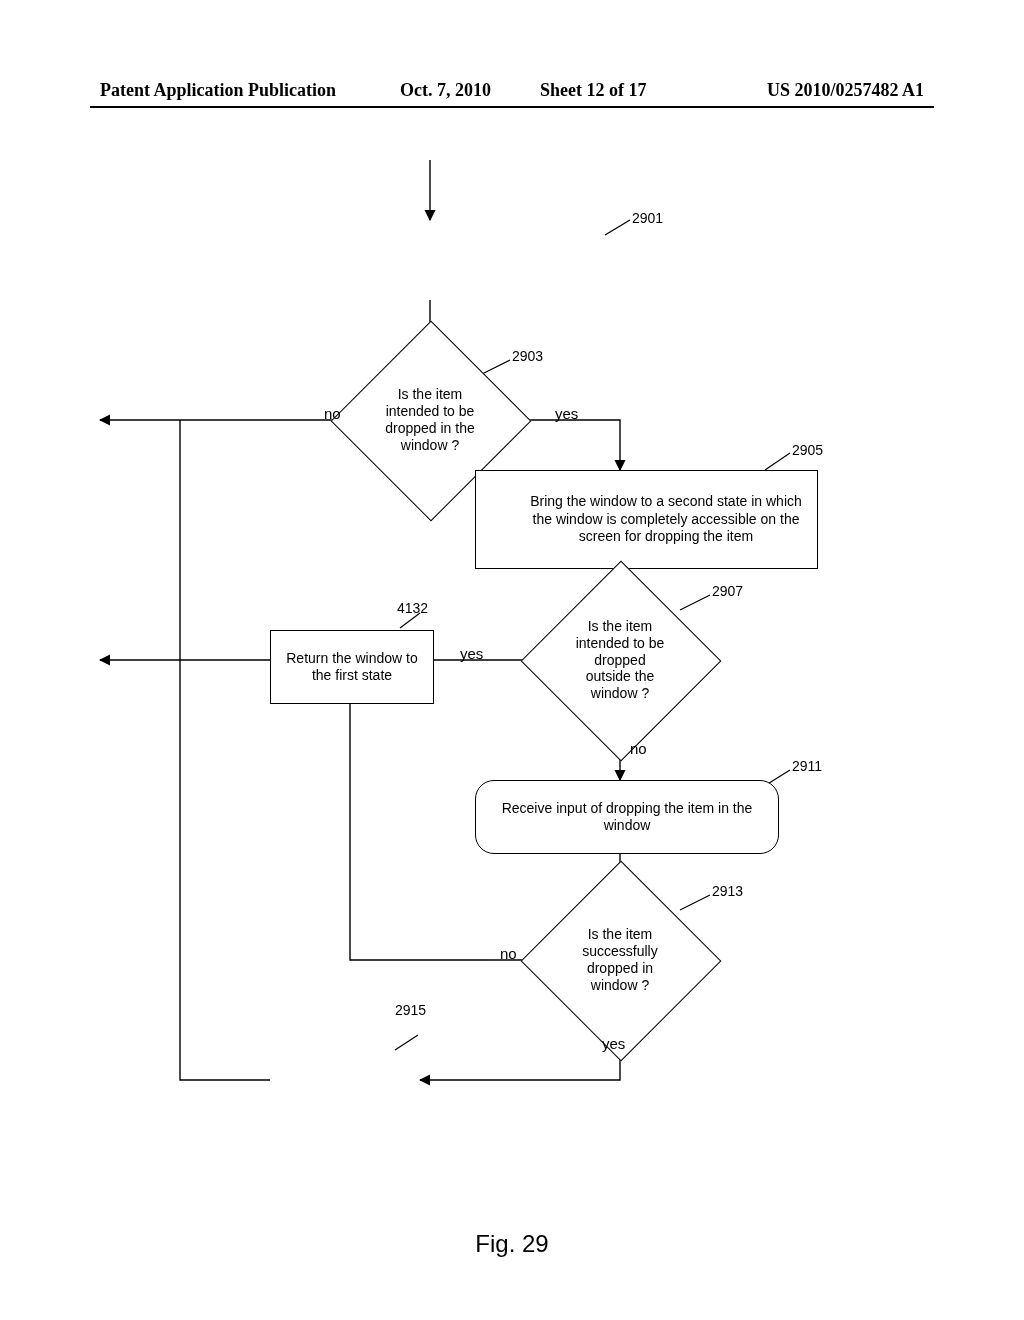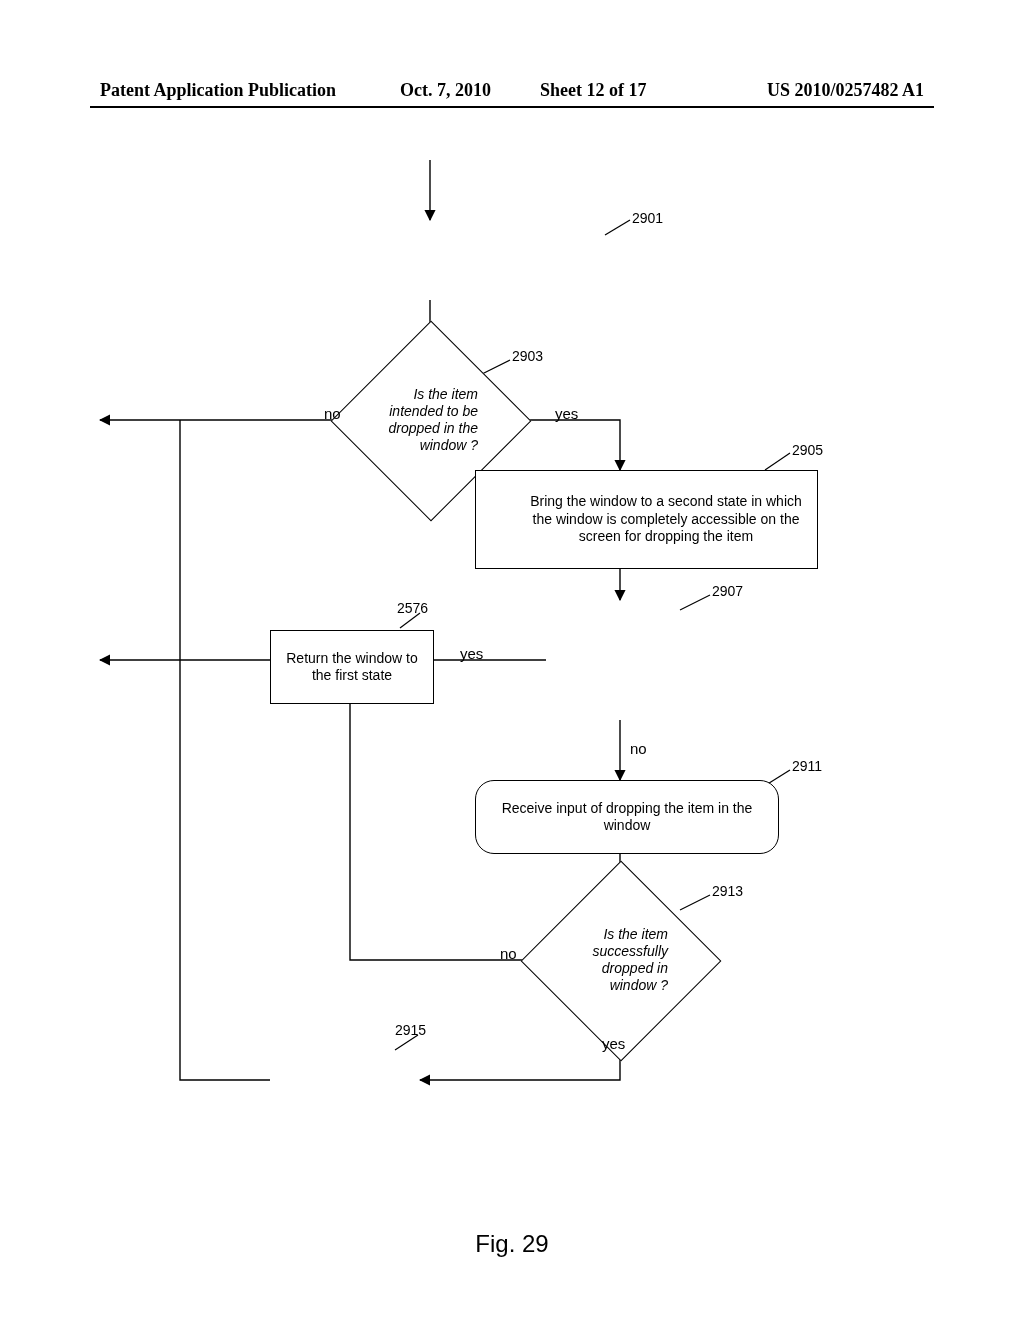--- a/index.html
+++ b/index.html
@@ -11,21 +11,21 @@
   .hdr-right{position:absolute;right:100px;}
   .hdr-rule{position:absolute;top:106px;left:90px;right:90px;height:0;border-top:2px solid #000;}
   .fig{position:absolute;left:0;width:1024px;top:150px;height:1100px;
        font-family:Arial,Helvetica,sans-serif;font-size:14px;color:#000;}
   .box{position:absolute;border:1.5px solid #000;background:#fff;text-align:center;
        display:flex;align-items:center;justify-content:center;padding:6px;line-height:1.25;}
   .diamond{position:absolute;}
   .diamond .shape{width:100%;height:100%;border:1.5px solid #000;transform:rotate(45deg);
        transform-origin:center;background:#fff;}
   .diamond .txt{position:absolute;inset:0;display:flex;align-items:center;justify-content:center;
-       text-align:right;padding:22px;line-height:1.2;font-style:italic;}
+       text-align:center;padding:22px;line-height:1.2;}
   .ref{position:absolute;font-size:14px;}
   .lbl{position:absolute;font-size:15px;}
   .figcap{position:absolute;left:0;right:0;text-align:center;font-family:Arial,sans-serif;
        font-size:24px;top:1230px;}
   
   svg.wires{position:absolute;left:0;top:0;width:1024px;height:1100px;pointer-events:none;}
   svg.wires line,svg.wires polyline{stroke:#000;stroke-width:1.4;fill:none;}
   svg.wires .arrow{marker-end:url(#ah);}
   
   svg.wires .lead{stroke-width:1.2;}
@@ -97,40 +97,44 @@
     </div>
     <div class="ref" style="left:512px;top:198px;">2903</div>
     <div class="lbl" style="left:324px;top:255px;">no</div>
     <div class="lbl" style="left:555px;top:255px;">yes</div>
 
     <div class="box" style="left:475px;top:320px;width:290px;height:85px;padding-left:45px;">
       <span>Bring the window to a second state in which the window is completely accessible on the screen for dropping the item</span>
     </div>
     <div class="ref" style="left:792px;top:292px;">2905</div>
 
+    <div class="diamond" style="left:550px;top:440px;width:140px;height:140px;">
+      <div class="shape"></div>
+      <div class="txt">Is the item intended to be dropped outside the window ?</div>
+    </div>
     <div class="ref" style="left:712px;top:433px;">2907</div>
     <div class="lbl" style="left:460px;top:495px;">yes</div>
     <div class="lbl" style="left:630px;top:590px;">no</div>
 
     <div class="box" style="left:270px;top:480px;width:150px;height:60px;">
       <span>Return the window to the first state</span>
     </div>
-    <div class="ref" style="left:397px;top:450px;">2576</div>
+    <div class="ref" style="left:397px;top:450px;">4132</div>
 
     <div class="box" style="left:475px;top:630px;width:290px;height:60px;border-radius:19px;">
       <span>Receive input of dropping the item in the window</span>
     </div>
     <div class="ref" style="left:792px;top:608px;">2911</div>
 
     <div class="diamond" style="left:550px;top:740px;width:140px;height:140px;">
       <div class="shape"></div>
       <div class="txt">Is the item successfully dropped in window ?</div>
     </div>
     <div class="ref" style="left:712px;top:733px;">2913</div>
     <div class="lbl" style="left:500px;top:795px;">no</div>
     <div class="lbl" style="left:602px;top:885px;">yes</div>
 
-    <div class="ref" style="left:395px;top:872px;">2915</div>
+    <div class="ref" style="left:395px;top:852px;">2915</div>
 
   </div>
 
   <div class="figcap">Fig. 29</div>
 </div>
 
 </body></html>

